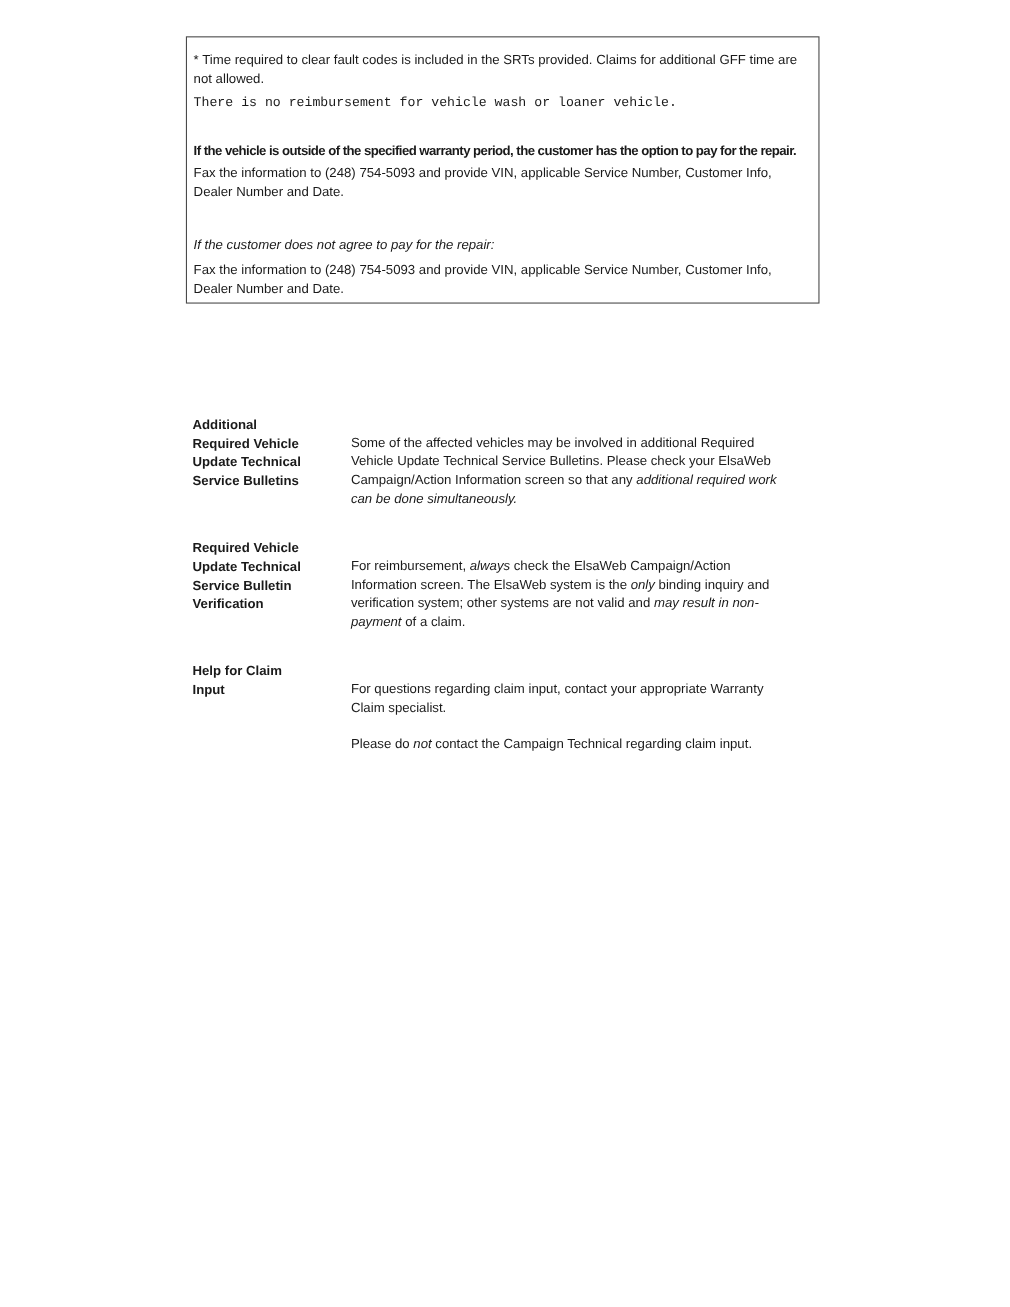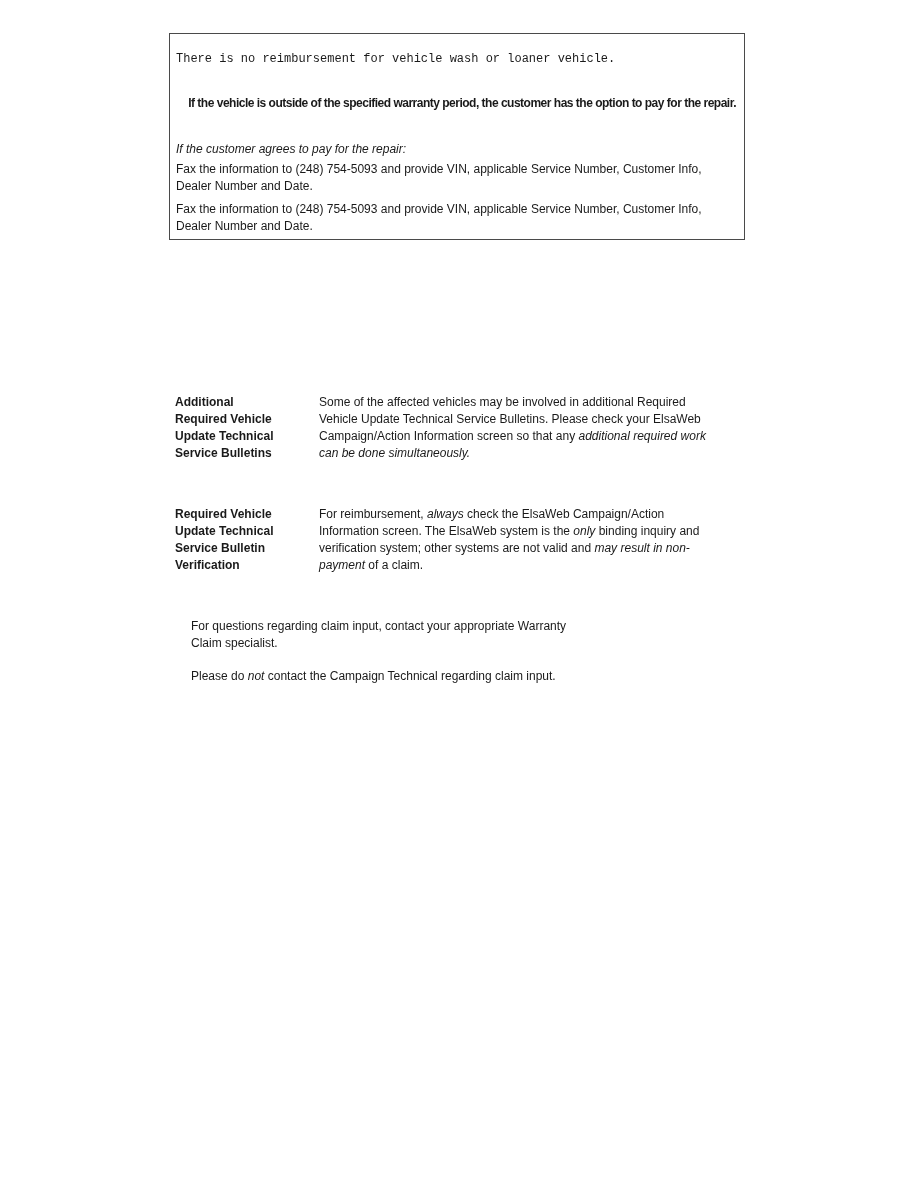--- a/index.html
+++ b/index.html
@@ -26,47 +26,48 @@
     width:576px;
     box-sizing:border-box;
     border:1.5px solid var(--border);
     padding:12px 8px 4px 6px;
     background:var(--bg);
   }
   .notice-box p{margin:0;}
   .mt5{margin-top:5px !important;font-family:Liberation Mono, monospace;}
   .mt3{margin-top:3px !important;}
   .mt6{margin-top:6px !important;}
-  .mt27{margin-top:27px !important;text-align:right;}
+  .mt27{margin-top:27px !important;}
   .mt29{margin-top:29px !important;}
   .mt31{margin-top:31px !important;}
   .b-tight{font-weight:bold;letter-spacing:-0.5px;}
   .it{font-style:italic;}
   
   .info-table{
     position:absolute;
     left:175px;top:378px;
     width:566px;
   }
-  .info-row{display:flex;margin-bottom:12px;align-items:center;}
+  .info-row{display:flex;margin-bottom:12px;}
   .row-label{width:128px;flex:none;font-weight:bold;}
   .row-label div{white-space:nowrap;}
   .row-body{width:438px;}
   .row-body p{margin:16px;}
 </style>
 </head>
 <body>
 
 <div class="page">
 
   <div class="notice-box">
+    <p>* Time required to clear fault codes is included in the SRTs provided. Claims for additional GFF time are not allowed.</p>
     <p class="mt5">There is no reimbursement for vehicle wash or loaner vehicle.</p>
     <p class="mt27 b-tight">If the vehicle is outside of the specified warranty period, the customer has the option to pay for the repair.</p>
-    <p class="mt29 it">If the customer agrees to pay for the repair:</p>
     <p class="mt3">Fax the information to (248) 754-5093 and provide VIN, applicable Service Number, Customer Info, Dealer Number and Date.</p>
+    <p class="mt31 it">If the customer does not agree to pay for the repair:</p>
     <p class="mt6">Fax the information to (248) 754-5093 and provide VIN, applicable Service Number, Customer Info, Dealer Number and Date.</p>
   </div>
 
   <div class="info-table">
 
     <div class="info-row">
       <div class="row-label">
         <div>Additional</div>
         <div>Required Vehicle</div>
         <div>Update Technical</div>
@@ -83,20 +84,24 @@
         <div>Update Technical</div>
         <div>Service Bulletin</div>
         <div>Verification</div>
       </div>
       <div class="row-body">
         <p><span>For reimbursement, </span><span class="it">always</span><span> check the ElsaWeb Campaign/Action Information screen. The ElsaWeb system is the </span><span class="it">only</span><span> binding inquiry and verification system; other systems are not valid and </span><span class="it">may result in non-payment</span><span> of a claim.</span></p>
       </div>
     </div>
 
     <div class="info-row">
+      <div class="row-label">
+        <div>Help for Claim</div>
+        <div>Input</div>
+      </div>
       <div class="row-body">
         <p>For questions regarding claim input, contact your appropriate Warranty Claim specialist.</p>
         <p class="mt6"><span>Please do </span><span class="it">not</span><span> contact the Campaign Technical regarding claim input.</span></p>
       </div>
     </div>
 
     <div class="info-row">
     </div>
 
   </div>

